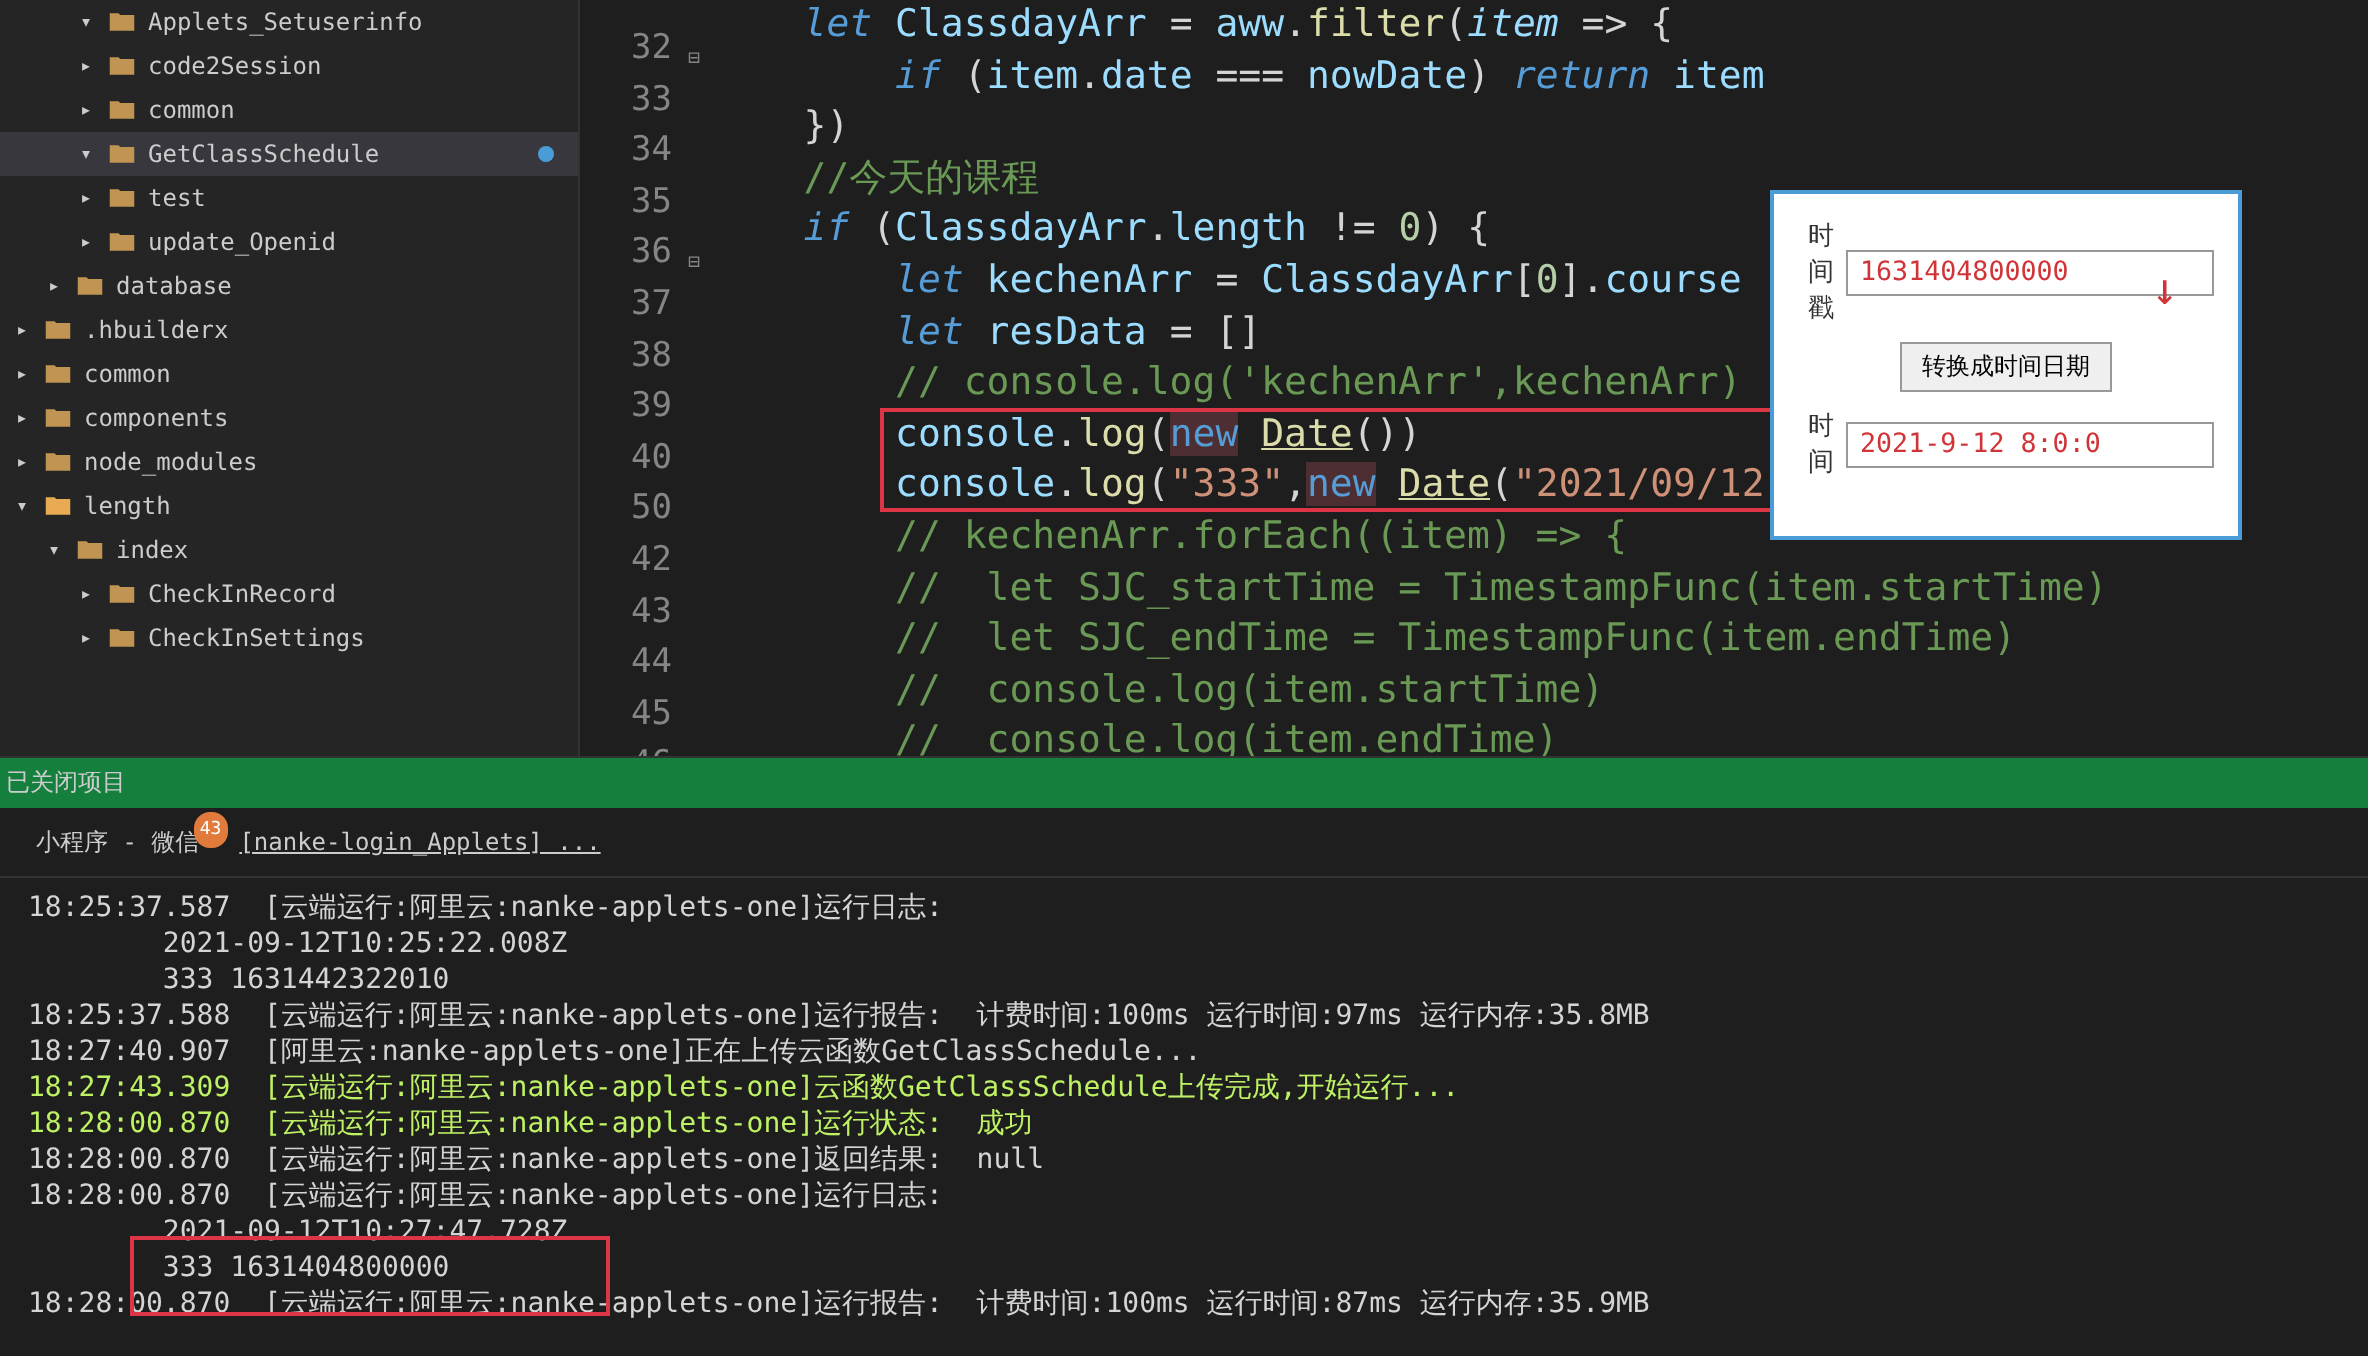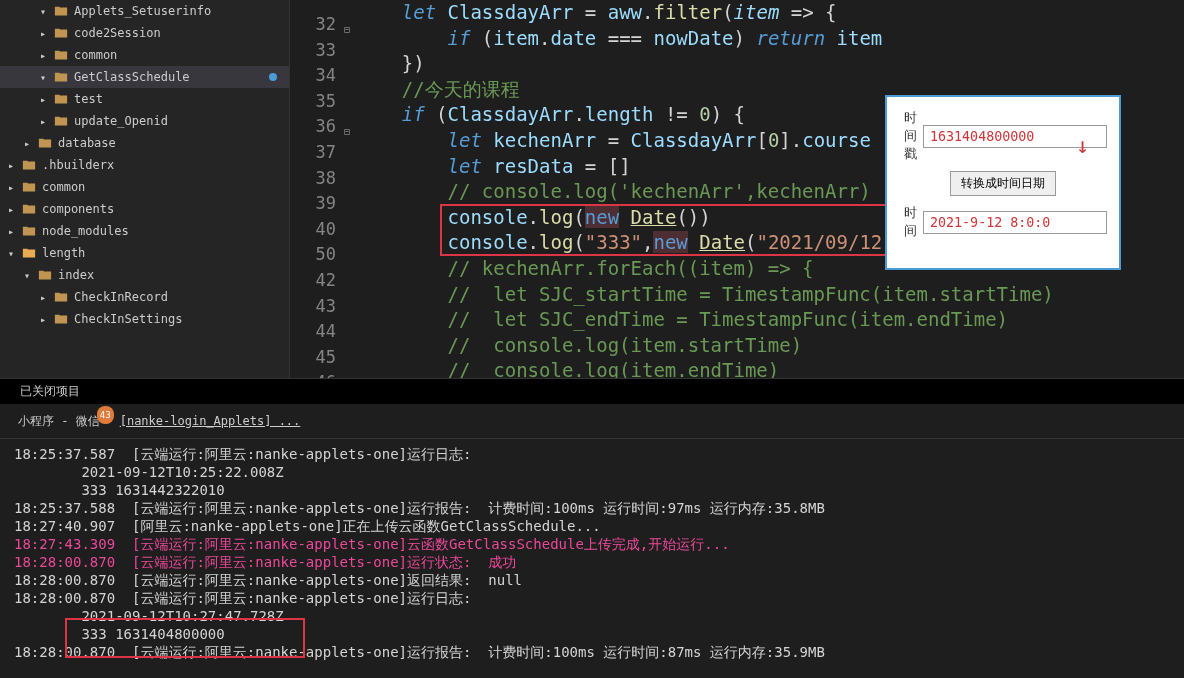--- a/index.html
+++ b/index.html
@@ -8,40 +8,40 @@
 .sidebar{width:290px;background:#252526;overflow-y:auto;border-right:1px solid #333}
 .tree-item{display:flex;align-items:center;padding:2px 8px;cursor:pointer;font-size:12px;color:#ccc;height:22px}
 .tree-item.sel{background:#37373d}
 .chev{width:14px;display:inline-block;color:#ccc;font-size:10px}
 .folder-icon{width:16px;height:14px;display:inline-flex;align-items:center;margin-right:4px;color:#c09553}
 .file-icon{width:16px;height:14px;display:inline-flex;align-items:center;margin-right:4px;color:#519aba}
 .folder-icon svg,.file-icon svg{width:14px;height:14px}
 .dot{width:8px;height:8px;border-radius:50%;margin-left:auto;margin-right:4px}
 .dot.blue{background:#4a9cd6}
 .dot.yellow{background:#e2c08d}
-.closed-bar{padding:4px 20px;background:#000000;color:#ccc;font-size:12px;border-top:1px solid #333}
+.closed-bar{padding:4px 3px;background:#15803d;color:#ccc;font-size:12px;border-top:1px solid #333}
 .editor{flex:1;background:#1e1e1e;display:flex;overflow:hidden;position:relative}
 .gutter{width:66px;text-align:right;padding-right:20px;color:#858585;user-select:none;padding-top:12px}
 .code{flex:1;padding-top:0;white-space:pre;font-size:19px;line-height:25.6px}
 .gutter{font-size:17px;line-height:25.6px}
 .ln{height:25.6px;position:relative}
 .fold{position:absolute;right:-14px;top:5px;font-size:10px;color:#858585}
 .kw{color:#569cd6}.fn{color:#dcdcaa}.str{color:#ce9178}.var{color:#9cdcfe}.num{color:#b5cea8}.cm{color:#6a9955}.ital{font-style:italic}.param{color:#9cdcfe;font-style:italic}
 .redbox1{position:absolute;border:2px solid #dc3545;left:150px;top:204px;width:620px;height:52px;pointer-events:none}
 .popup{position:absolute;right:63px;top:95px;width:236px;background:#fff;border:2px solid #4a9cd6;padding:12px;color:#333;font-family:sans-serif;font-size:13px}
 .popup-row{display:flex;align-items:center;margin-bottom:8px}
 .popup-label{width:44px;text-align:right;margin-right:6px;color:#333}
 .popup-input{flex:1;border:1px solid #999;padding:3px 6px;text-align:left;color:#d13438}
 .popup-btn{display:block;margin:8px auto;padding:3px 10px;border:1px solid #999;background:#efefef;cursor:pointer;font-size:12px}
 .popup-arrow{position:absolute;right:95px;top:133px;color:#d13438;font-size:22px;pointer-events:none}
 .terminal{height:300px;background:#1e1e1e;color:#d4d4d4;font-size:14px;line-height:18px;padding:0;overflow:hidden;position:relative}
 .term-tabs{display:flex;align-items:center;padding:4px 8px;border-bottom:1px solid #333}
 .term-tab{padding:4px 10px;color:#ccc;font-size:12px;position:relative}
 .badge{position:absolute;top:-2px;right:-4px;background:#e07b3c;color:#fff;border-radius:8px;font-size:9px;padding:0 3px}
-.term-body{padding:6px 14px;font-family:Consolas,Monaco,monospace;white-space:pre}.green{color:#ec4899}
+.term-body{padding:6px 14px;font-family:Consolas,Monaco,monospace;white-space:pre}.green{color:#bef264}
 .redbox2{position:absolute;border:2px solid #dc3545;left:65px;top:214px;width:240px;height:40px;pointer-events:none}
 </style>
 </head>
 <body>
 
 <div class="container">
   <div class="sidebar" id="sidebar">
       <div class="tree-item" style="padding-left: 40px;">
         <span class="chev">▾</span>
         <span class="folder-icon" style="color:#c09553">

